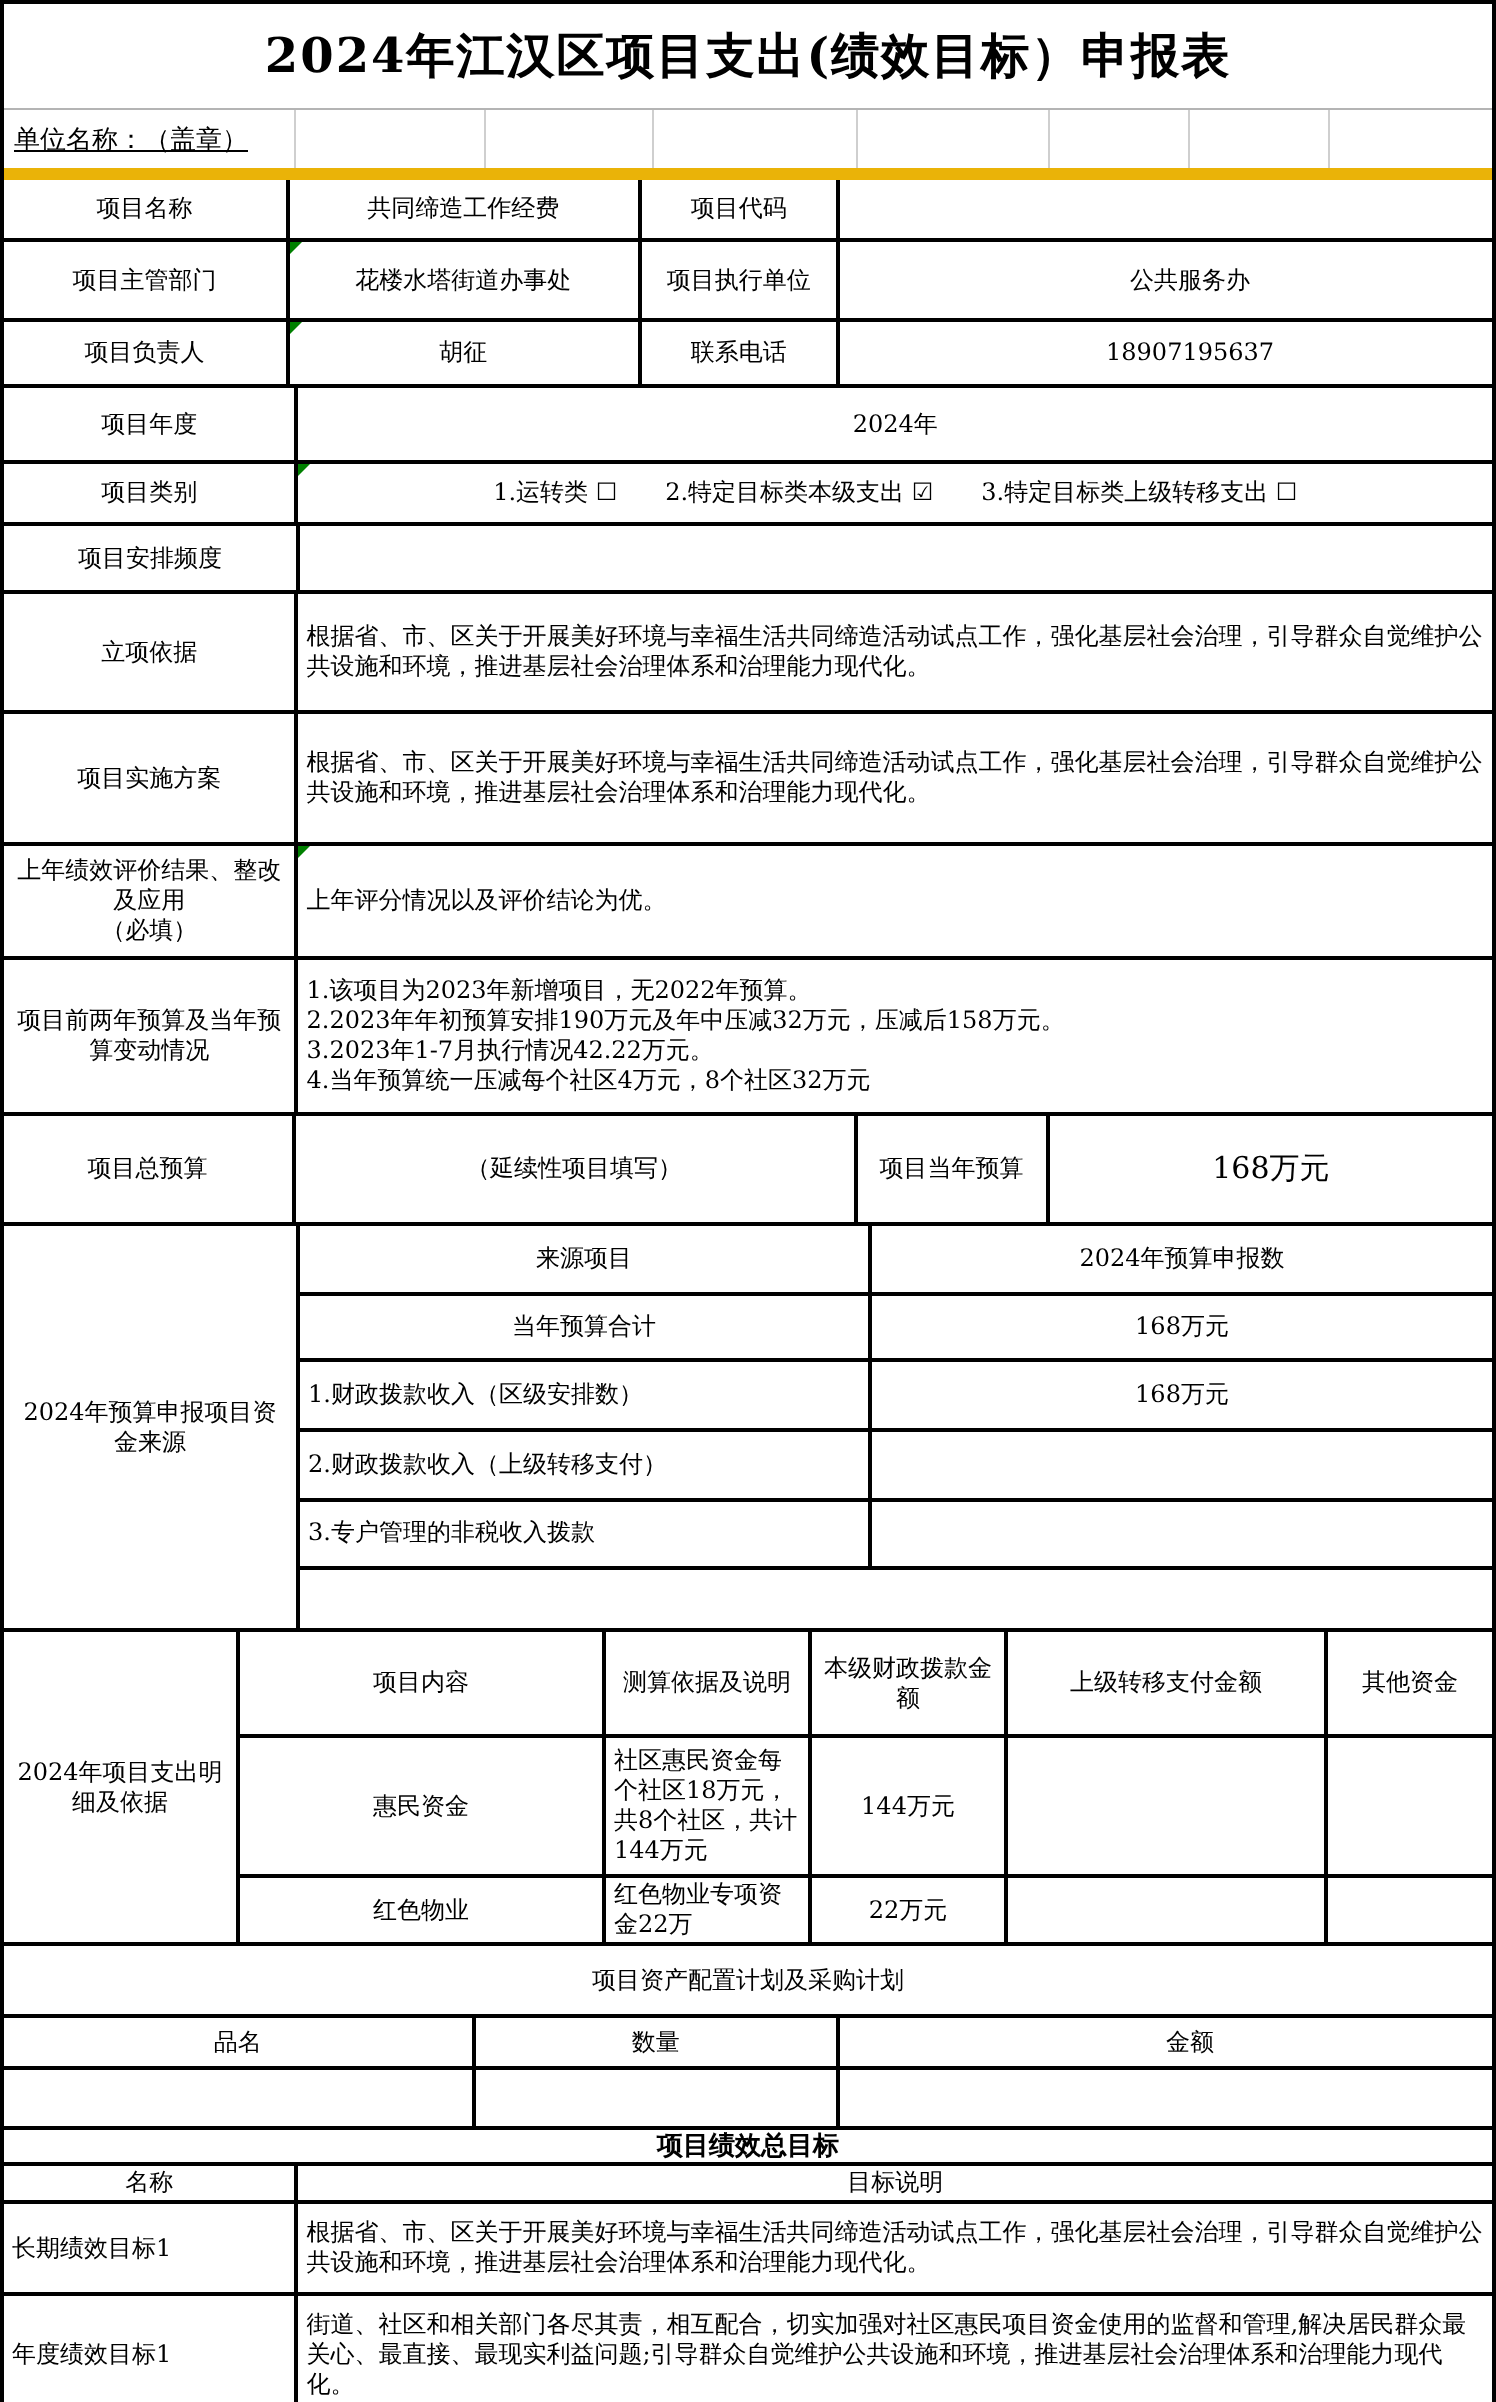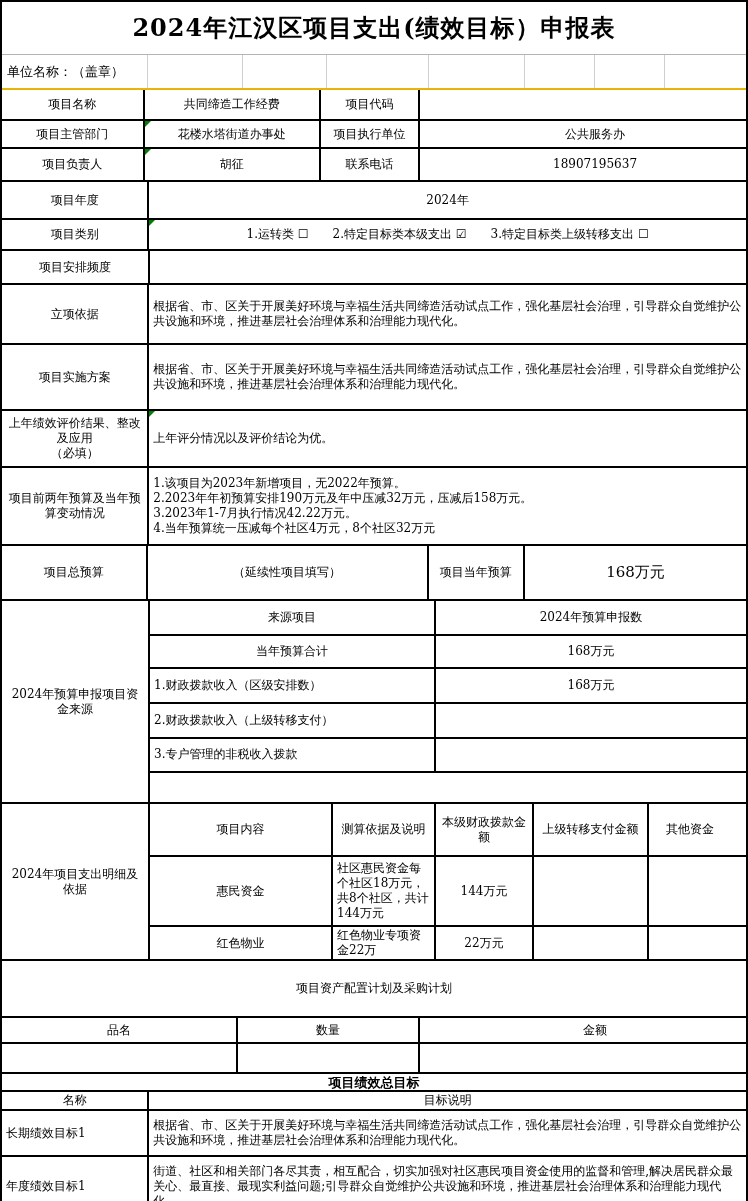--- a/index.html
+++ b/index.html
@@ -3,21 +3,21 @@
 <meta charset="utf-8">
 <style>
   html,body{margin:0;padding:0;background:#fff;}
   .sheet{
     position:relative;width:748px;box-sizing:border-box;
     border:2px solid #000;background:#fff;color:#000;
     font-family:"DejaVu Serif","Liberation Serif",serif;font-size:12px;
   }
   .title-row{height:53px;border-bottom:1px solid #b4b4b4;display:flex;align-items:center;justify-content:center;box-sizing:border-box;}
   .title{font-size:24px;font-weight:bold;letter-spacing:1px;}
-  .unit-row{height:35px;border-bottom:2px solid #eab308;display:flex;box-sizing:border-box;}
+  .unit-row{height:35px;border-bottom:6px solid #eab308;display:flex;box-sizing:border-box;text-decoration:underline;}
   .g{box-sizing:border-box;border-right:1px solid #cfcfcf;height:100%;}
   .g.last{border-right:none;}
   .unit-label{display:flex;align-items:center;padding-left:5px;font-size:13px;}
   .row{display:flex;border-bottom:2px solid #000;box-sizing:border-box;}
   .row.last{border-bottom:none;}
   .c{
     box-sizing:border-box;border-right:2px solid #000;position:relative;
     display:flex;align-items:center;justify-content:center;
     text-align:center;padding:1px 4px;line-height:15px;overflow:hidden;
   }
@@ -28,21 +28,21 @@
   .subrow{display:flex;border-bottom:2px solid #000;box-sizing:border-box;}
   .subrow.last{border-bottom:none;}
   .bold{font-weight:bold;}
   .big{font-size:15px;}
   .tri{position:absolute;top:0;left:0;width:0;height:0;border-top:6px solid #008000;border-right:6px solid transparent;}
   
   .wA{width:148px;} .wB{width:97px;} .wC{width:86px;} .wD{width:103px;}
   .wE{width:98px;} .wF{width:71px;} .wG{width:72px;} .wH{width:82px;}
   .wBC{width:183px;} .wEH{width:314px;margin-left:24px;} .wRest{width:600px;}
   .wBD{width:286px;} .wFH{width:225px;} .wAB{width:245px;}
-  .wCD{width:189px;} .wFG{width:115px;}
+  .wCD{width:189px;} .wFG{width:160px;}
 </style>
 </head>
 <body>
 
 <div class="sheet">
 
   <div class="title-row">
     <div class="title">2024年江汉区项目支出(绩效目标）申报表</div>
   </div>
 
@@ -59,21 +59,21 @@
     <div class="g wH last"></div>
   </div>
 
   <div class="row" style="height:31px">
     <div class="c wA">项目名称</div>
     <div class="c wBC">共同缔造工作经费</div>
     <div class="c wD">项目代码</div>
     <div class="c wEH lastc"></div>
   </div>
 
-  <div class="row" style="height:28px">
+  <div class="row" style="height:40px">
     <div class="c wA">项目主管部门</div>
     <div class="c wBC">
         <i class="tri"></i>
         <span>花楼水塔街道办事处</span>
       </div>
     <div class="c wD">项目执行单位</div>
     <div class="c wEH lastc">公共服务办</div>
   </div>
 
   <div class="row" style="height:33px">
@@ -186,21 +186,21 @@
       <div class="subrow last" style="height:32px">
         <div class="c wBC">红色物业</div>
         <div class="c wD left">红色物业专项资金22万</div>
         <div class="c wE">22万元</div>
         <div class="c wFG"></div>
         <div class="c wH lastc"></div>
       </div>
     </div>
   </div>
 
-  <div class="row" style="height:57px">
+  <div class="row" style="height:36px">
     <div class="c lastc" style="flex:1">项目资产配置计划及采购计划</div>
   </div>
   <div class="row" style="height:26px">
     <div class="c wAB">品名</div>
     <div class="c wCD">数量</div>
     <div class="c wEH lastc">金额</div>
   </div>
   <div class="row" style="height:30px">
     <div class="c wAB"></div>
     <div class="c wCD"></div>

